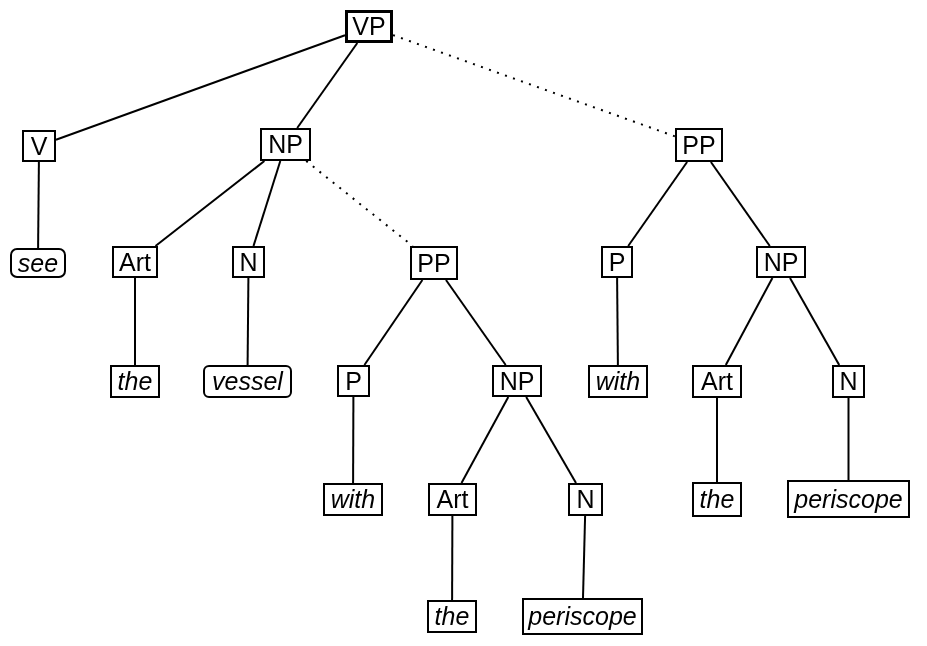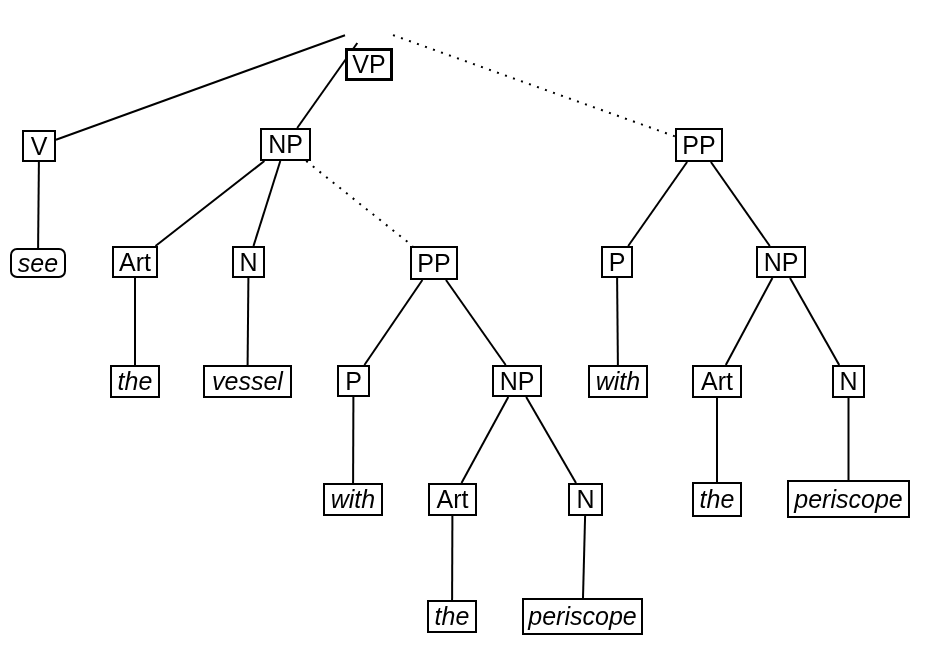--- a/index.html
+++ b/index.html
@@ -33,21 +33,20 @@
     justify-content: center;
     font-size: 25px;
     line-height: 1;
     white-space: nowrap;
   }
   .node.italic {
     font-style: italic;
   }
   .node.strong {
     border-width: 3px;
-    margin-top: 38px;
   }
 </style>
 </head>
 <body>
 
 <div class="canvas" style="background: rgb(255, 255, 255);">
     <svg width="927" height="646" viewBox="0 0 927 646" class="edges-layer">
       <line x1="345.0" y1="35.2" x2="56.0" y2="139.8" stroke="#000000" stroke-width="2"></line>
       <line x1="357.3" y1="43.0" x2="297.2" y2="128.0" stroke="#000000" stroke-width="2"></line>
       <line x1="393.0" y1="35.1" x2="675.0" y2="136.4" stroke="#000000" stroke-width="2" stroke-dasharray="2 6.5"></line>
@@ -76,21 +75,21 @@
     <div class="node" style="left: 22px; top: 130px; width: 34px; height: 32px; border-color: rgb(0, 0, 0); background: rgb(255, 255, 255); color: rgb(0, 0, 0);">V</div>
     <div class="node" style="left: 260px; top: 128px; width: 51px; height: 33px; border-color: rgb(0, 0, 0); background: rgb(255, 255, 255); color: rgb(0, 0, 0);">NP</div>
     <div class="node" style="left: 675px; top: 128px; width: 48px; height: 34px; border-color: rgb(0, 0, 0); background: rgb(255, 255, 255); color: rgb(0, 0, 0);">PP</div>
     <div class="node italic" style="left: 10px; top: 248px; width: 56px; height: 30px; border-color: rgb(0, 0, 0); background: rgb(255, 255, 255); color: rgb(0, 0, 0); border-radius: 7px;">see</div>
     <div class="node" style="left: 112px; top: 246px; width: 46px; height: 32px; border-color: rgb(0, 0, 0); background: rgb(255, 255, 255); color: rgb(0, 0, 0);">Art</div>
     <div class="node" style="left: 232px; top: 246px; width: 33px; height: 32px; border-color: rgb(0, 0, 0); background: rgb(255, 255, 255); color: rgb(0, 0, 0);">N</div>
     <div class="node" style="left: 410px; top: 246px; width: 48px; height: 34px; border-color: rgb(0, 0, 0); background: rgb(255, 255, 255); color: rgb(0, 0, 0);">PP</div>
     <div class="node" style="left: 601px; top: 246px; width: 32px; height: 32px; border-color: rgb(0, 0, 0); background: rgb(255, 255, 255); color: rgb(0, 0, 0);">P</div>
     <div class="node" style="left: 756px; top: 246px; width: 50px; height: 32px; border-color: rgb(0, 0, 0); background: rgb(255, 255, 255); color: rgb(0, 0, 0);">NP</div>
     <div class="node italic" style="left: 110px; top: 365px; width: 50px; height: 33px; border-color: rgb(0, 0, 0); background: rgb(255, 255, 255); color: rgb(0, 0, 0);">the</div>
-    <div class="node italic" style="left: 203px; top: 365px; width: 89px; height: 33px; border-color: rgb(0, 0, 0); background: rgb(255, 255, 255); color: rgb(0, 0, 0);">vessel</div>
+    <div class="node italic" style="left: 203px; top: 365px; width: 89px; height: 33px; border-color: rgb(0, 0, 0); background: rgb(255, 255, 255); color: rgb(0, 0, 0); border-radius: 6px;">vessel</div>
     <div class="node" style="left: 337px; top: 365px; width: 33px; height: 32px; border-color: rgb(0, 0, 0); background: rgb(255, 255, 255); color: rgb(0, 0, 0);">P</div>
     <div class="node" style="left: 492px; top: 365px; width: 50px; height: 32px; border-color: rgb(0, 0, 0); background: rgb(255, 255, 255); color: rgb(0, 0, 0);">NP</div>
     <div class="node italic" style="left: 588px; top: 365px; width: 60px; height: 33px; border-color: rgb(0, 0, 0); background: rgb(255, 255, 255); color: rgb(0, 0, 0);">with</div>
     <div class="node" style="left: 692px; top: 365px; width: 50px; height: 33px; border-color: rgb(0, 0, 0); background: rgb(255, 255, 255); color: rgb(0, 0, 0);">Art</div>
     <div class="node" style="left: 832px; top: 365px; width: 33px; height: 33px; border-color: rgb(0, 0, 0); background: rgb(255, 255, 255); color: rgb(0, 0, 0);">N</div>
     <div class="node italic" style="left: 323px; top: 483px; width: 60px; height: 33px; border-color: rgb(0, 0, 0); background: rgb(255, 255, 255); color: rgb(0, 0, 0);">with</div>
     <div class="node" style="left: 428px; top: 483px; width: 49px; height: 33px; border-color: rgb(0, 0, 0); background: rgb(255, 255, 255); color: rgb(0, 0, 0);">Art</div>
     <div class="node" style="left: 568px; top: 483px; width: 35px; height: 33px; border-color: rgb(0, 0, 0); background: rgb(255, 255, 255); color: rgb(0, 0, 0);">N</div>
     <div class="node italic" style="left: 692px; top: 482px; width: 50px; height: 35px; border-color: rgb(0, 0, 0); background: rgb(255, 255, 255); color: rgb(0, 0, 0);">the</div>
     <div class="node italic" style="left: 787px; top: 480px; width: 123px; height: 38px; border-color: rgb(0, 0, 0); background: rgb(255, 255, 255); color: rgb(0, 0, 0);">periscope</div>

